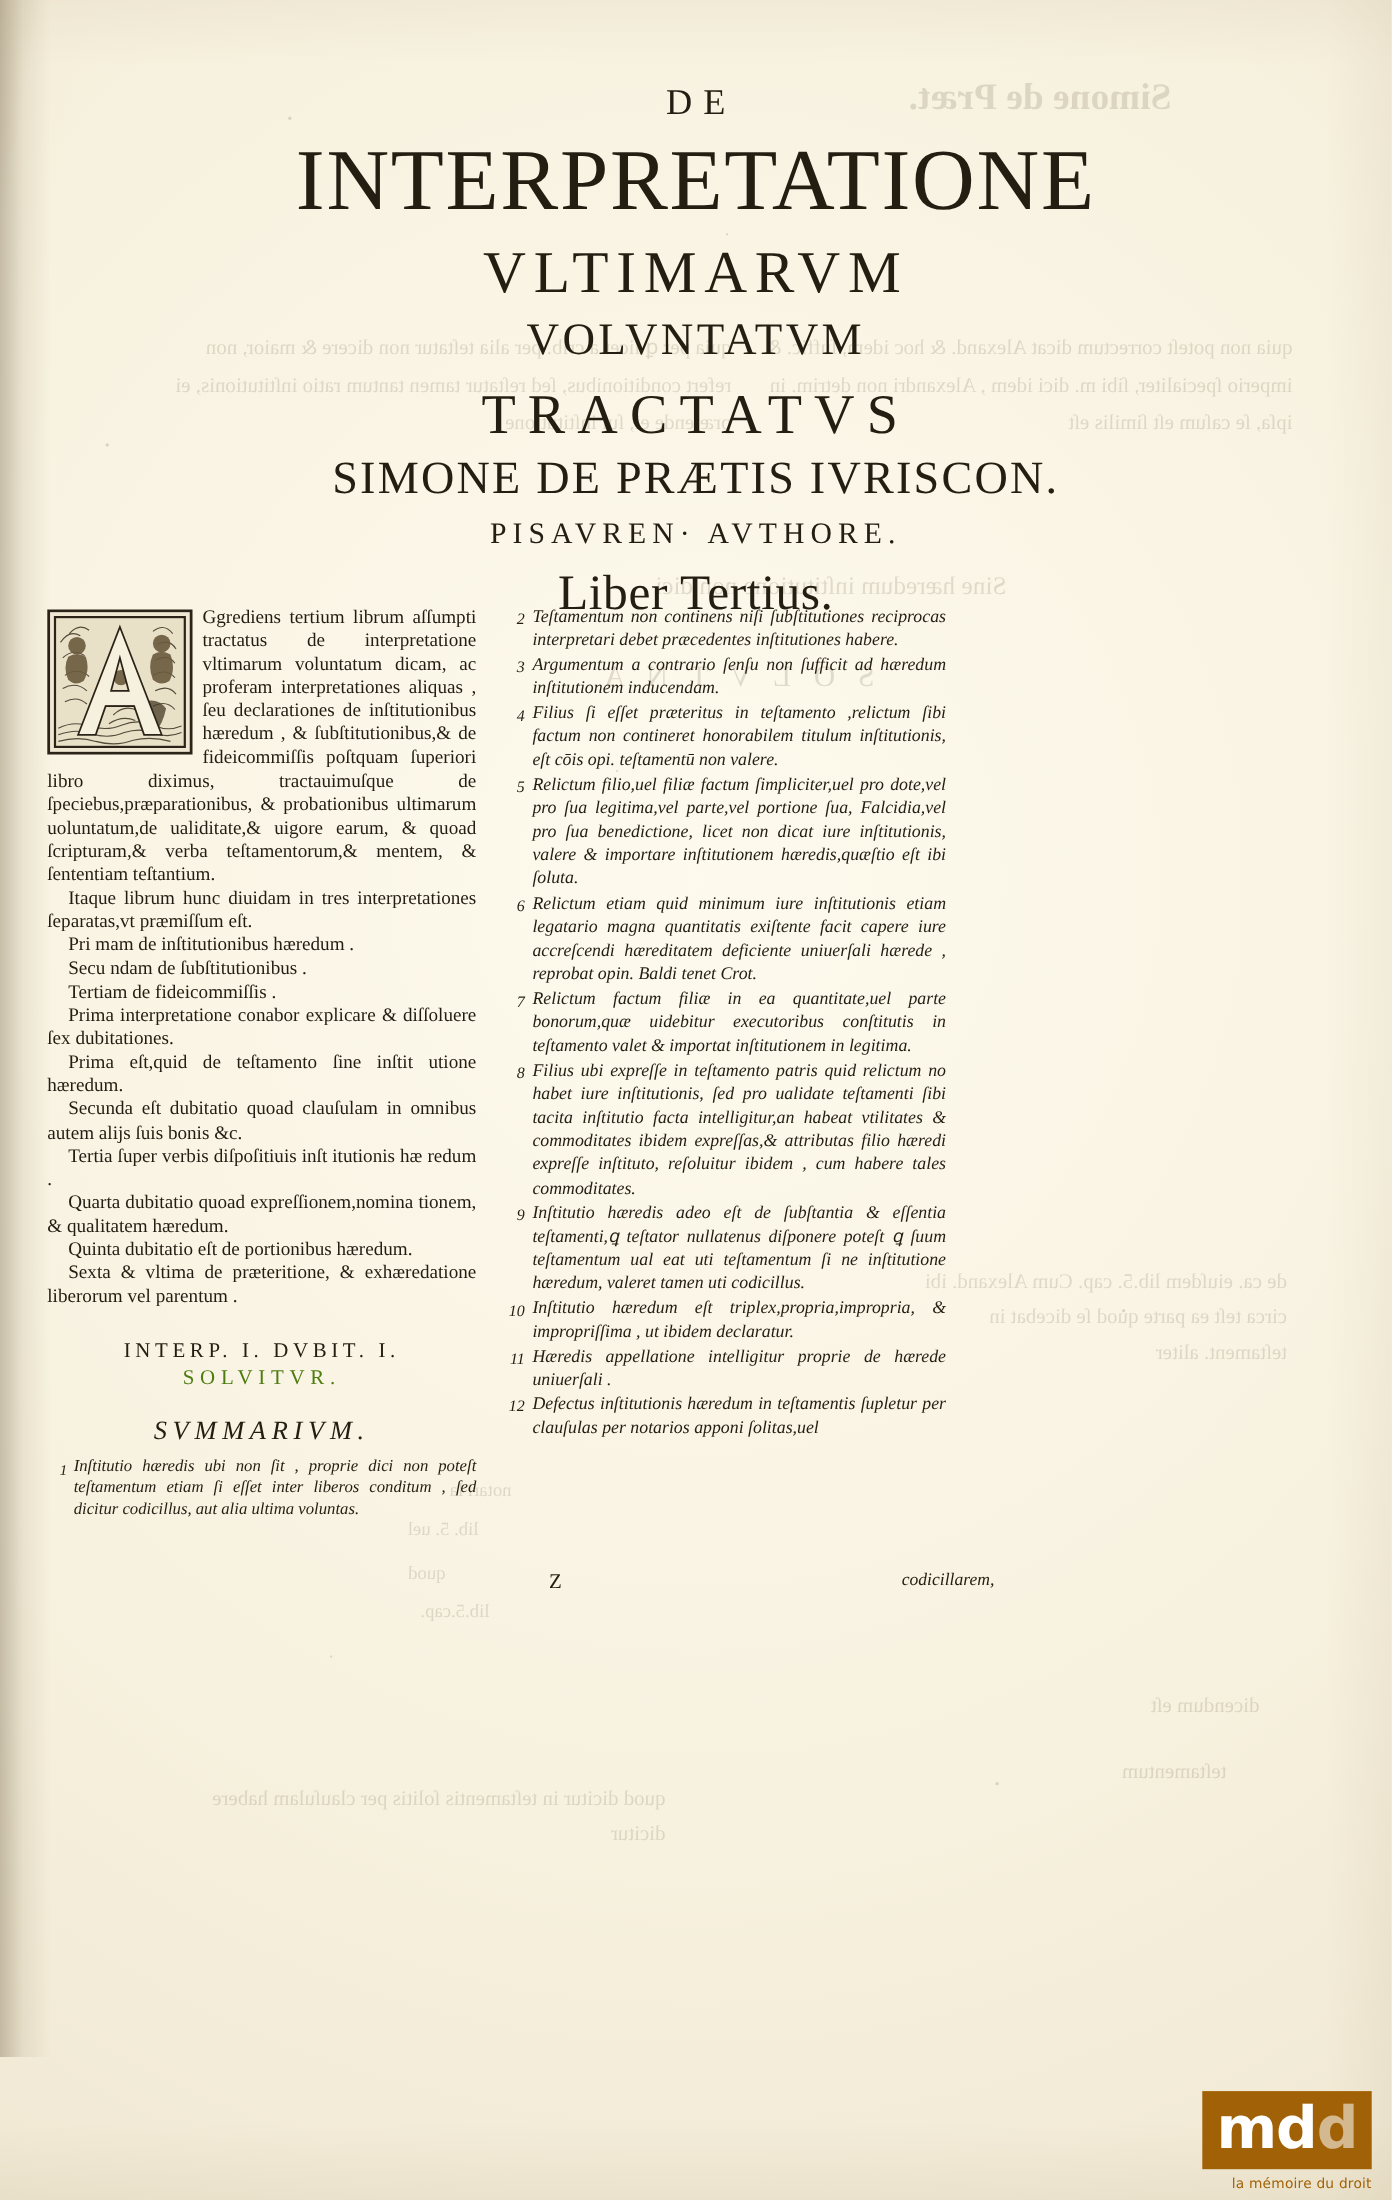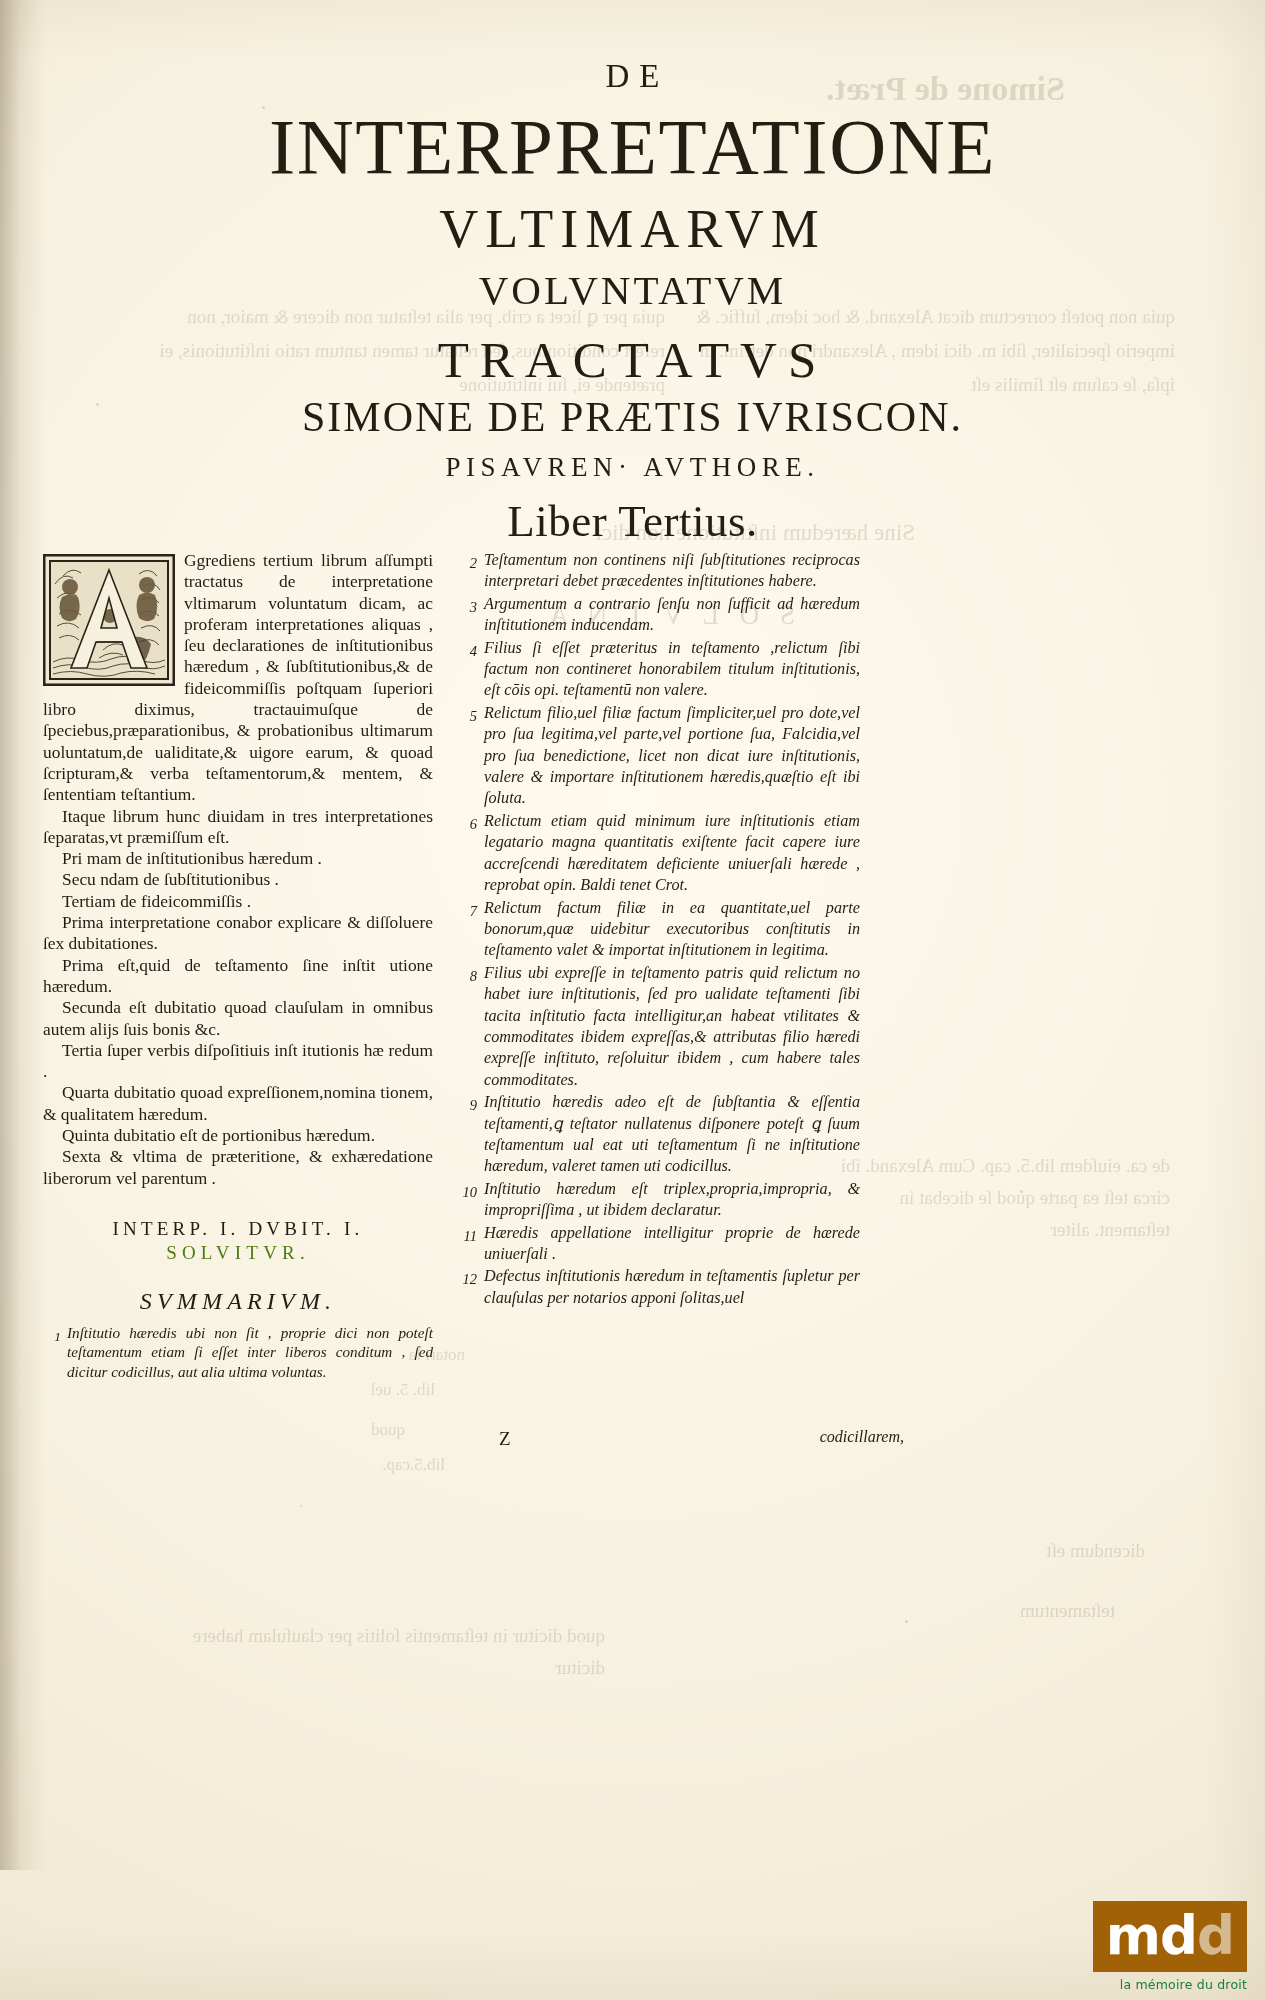--- a/index.html
+++ b/index.html
@@ -36,21 +36,21 @@
     filter:blur(0.4px);
     color:#5d4f35;
     pointer-events:none;
     font-family:"Liberation Serif", serif;
   }
   .bleed .bl{position:absolute;white-space:nowrap;}
 
   .page{position:absolute;inset:0;}
 
   
-  .title-block{position:absolute;left:0;right:0;top:60px;text-align:center;color:#20191166;}
+  .title-block{position:absolute;left:0;right:0;top:78px;text-align:center;color:#20191166;}
   .t-line{
     color:#241d12;
     font-family:"Liberation Serif", serif;
     text-align:center;
     line-height:1;
     white-space:nowrap;
   }
   .t-de{font-size:33px;letter-spacing:10px;margin-left:10px;}
   .t-interp{font-size:79px;letter-spacing:1.5px;margin-top:14px;font-weight:400;}
   .t-ultim{font-size:54px;letter-spacing:7px;margin-top:16px;}
@@ -152,21 +152,21 @@
     font-weight:bold;
     font-size:53px;
     line-height:53px;
     letter-spacing:-1px;
     padding:8px 13px 10px 13px;
     position:relative;
   }
   .logo-mark .d2{color:#ffffff;opacity:.55;}
   .logo-tag{
     display:block;margin-top:5px;
-    color:#15803d;
+    color:#a16207;
     font-family:"DejaVu Sans", sans-serif;
     font-size:12.5px;
     letter-spacing:.2px;
   }
 </style>
 </head>
 <body>
 
 <div class="paper"></div>
 

